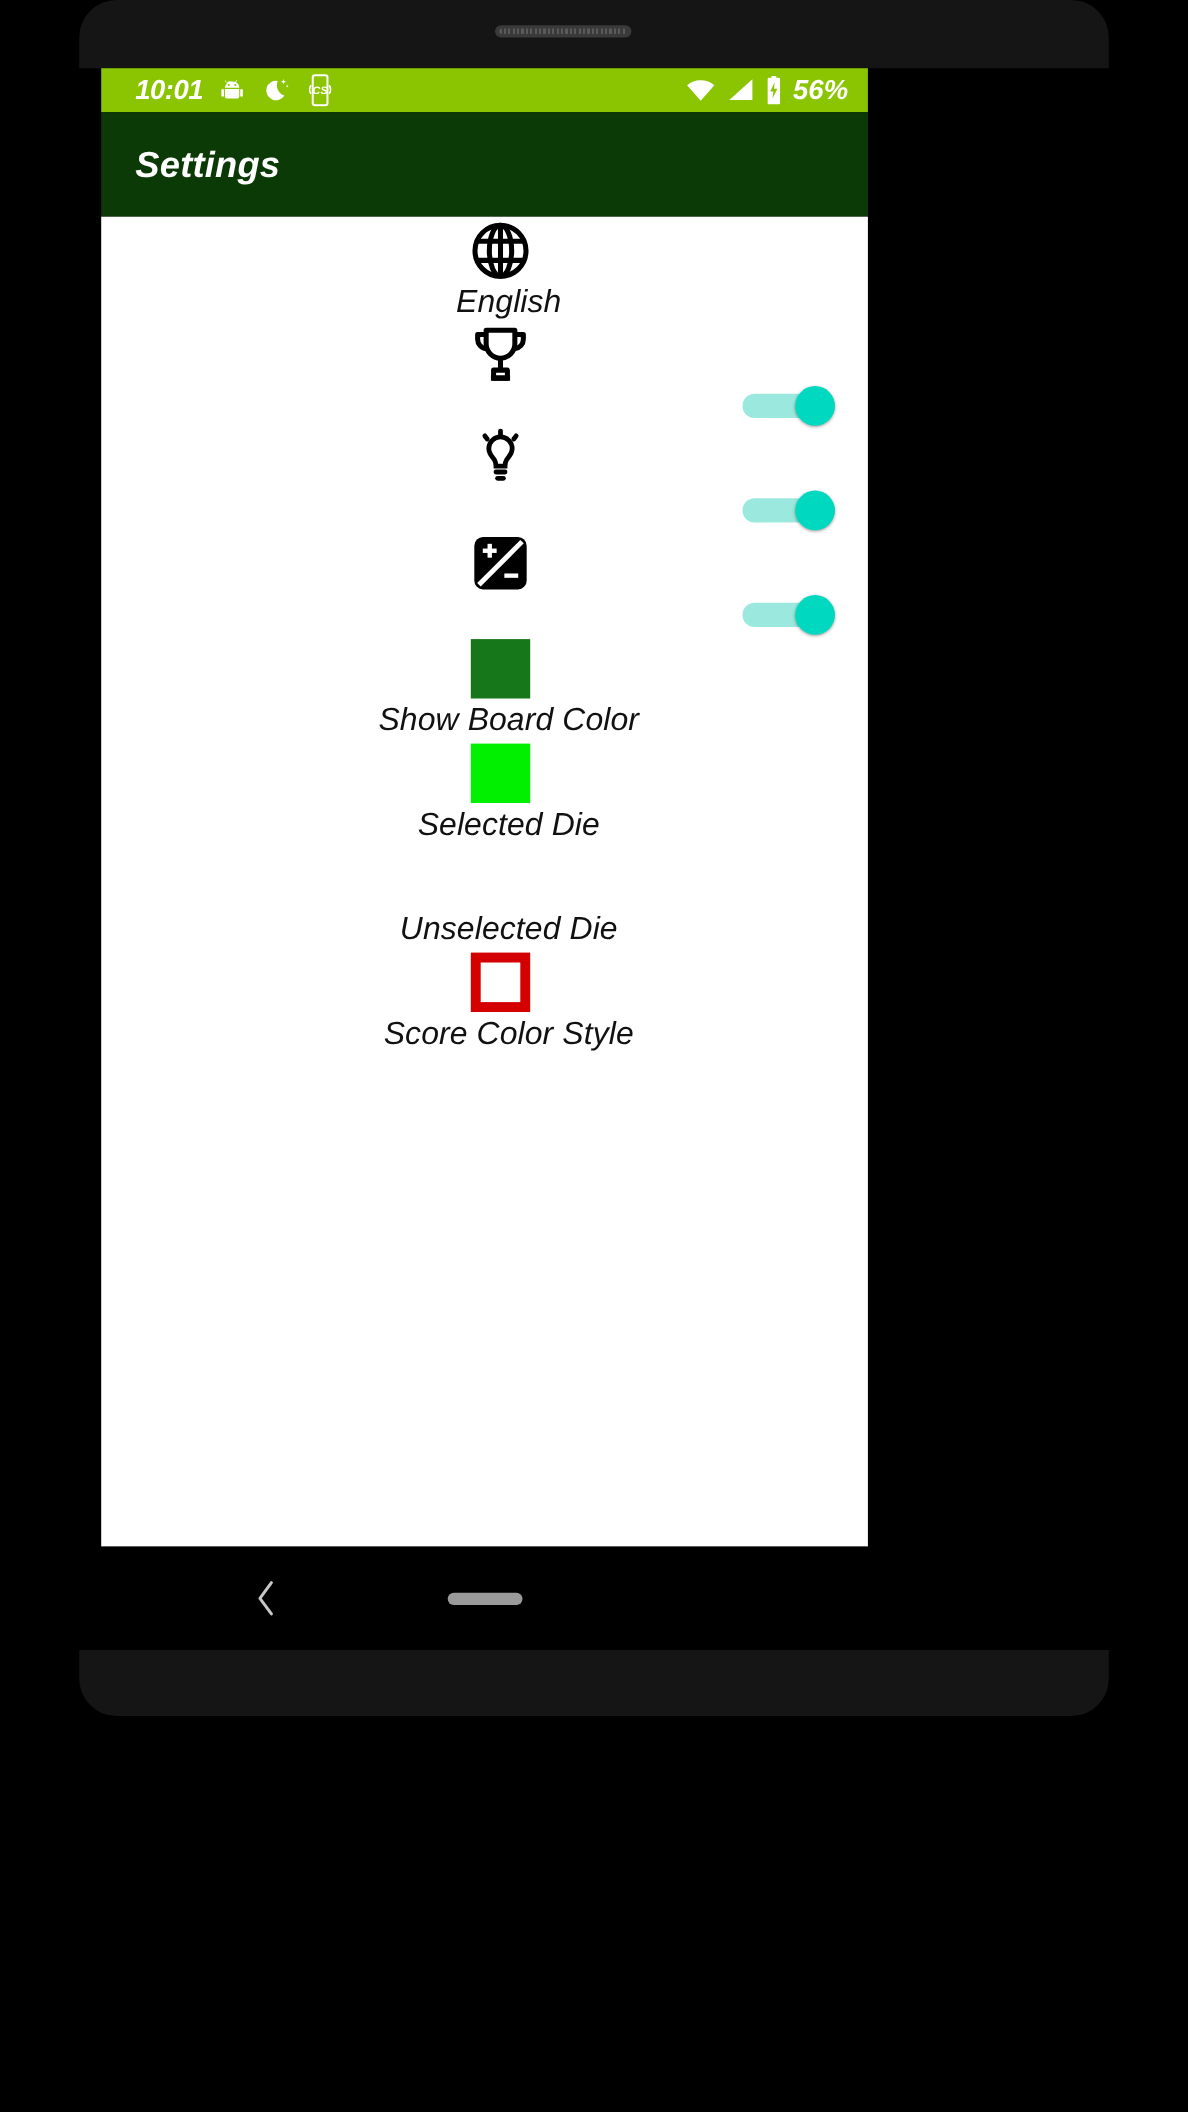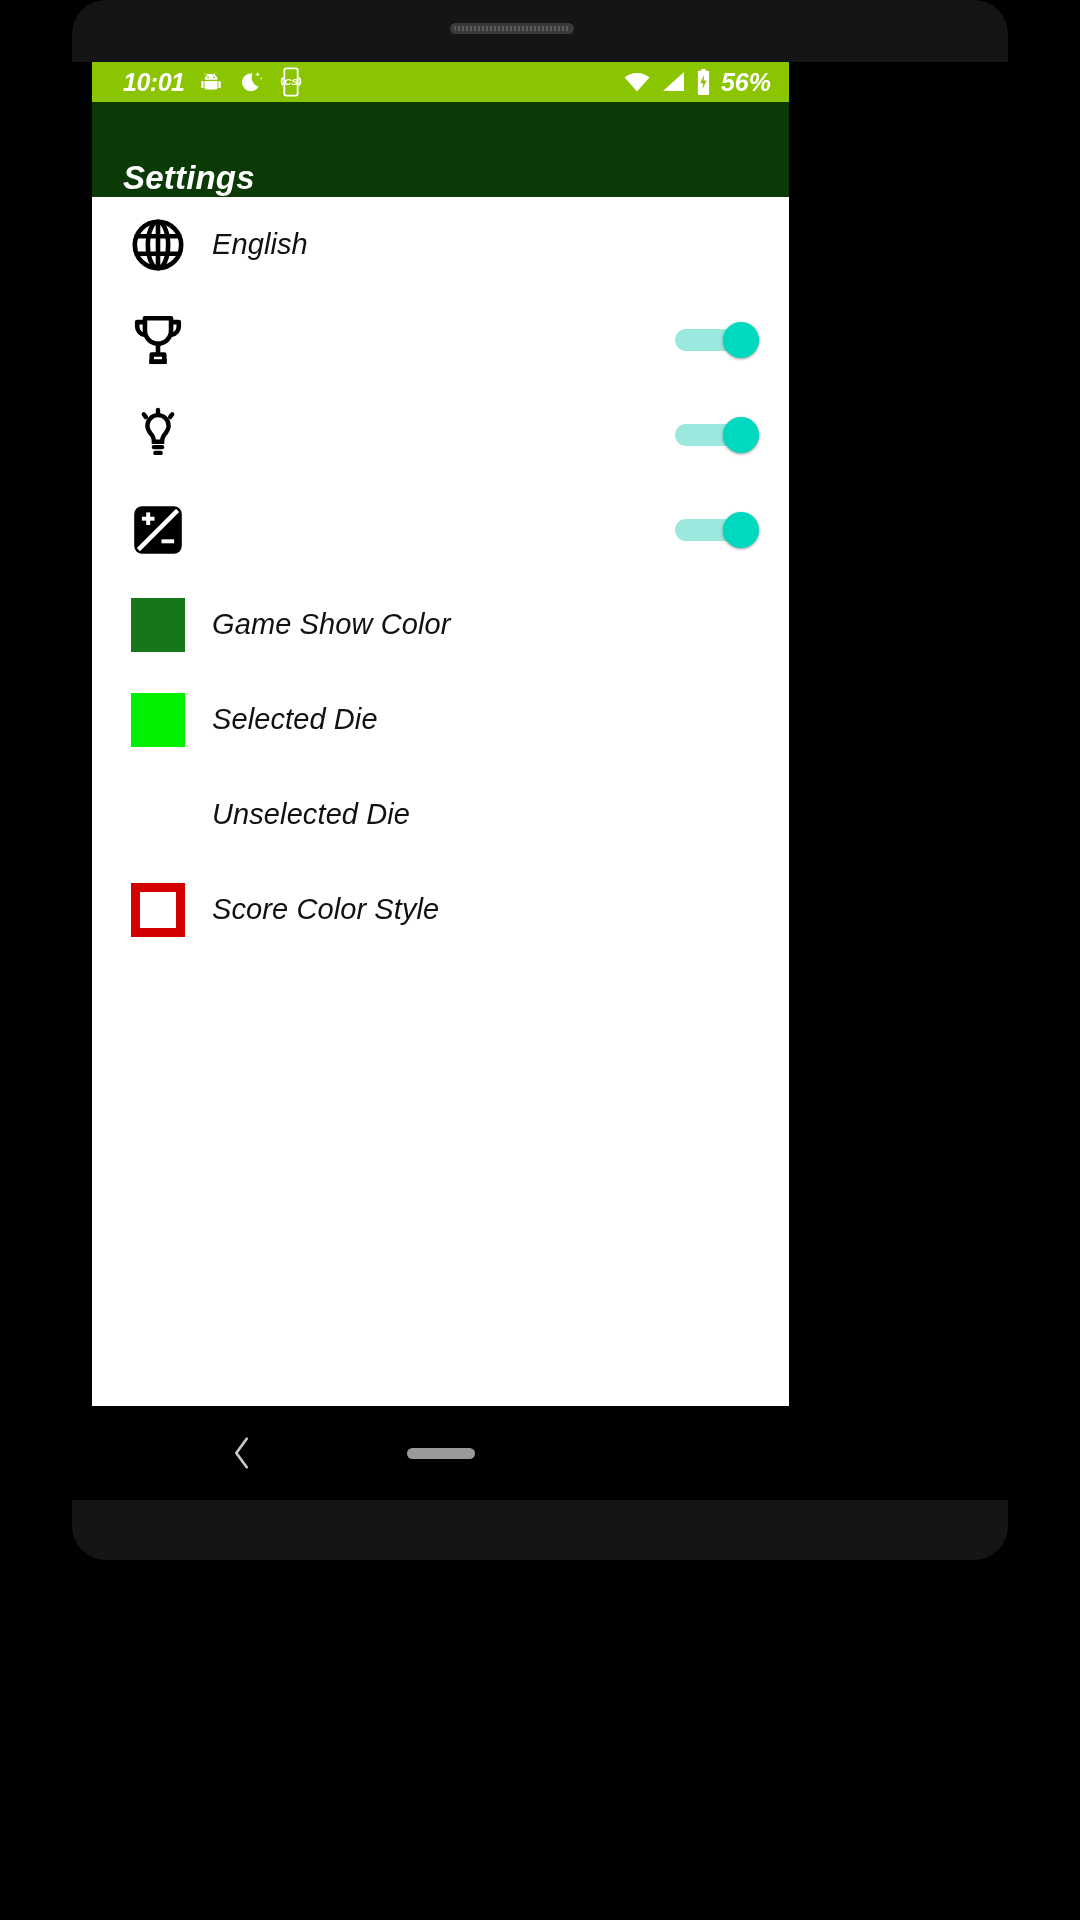--- a/index.html
+++ b/index.html
@@ -33,33 +33,33 @@
     background:#8BC400; display:flex; align-items:center; color:#fff;
   }
   .sb-left { display:flex; align-items:center; gap:14px; padding-left:31px; }
   .sb-clock { font-size:25px; font-weight:700; letter-spacing:-0.5px; line-height:1; }
   .sb-right { margin-left:auto; display:flex; align-items:center; gap:9px; padding-right:18px; }
   .sb-batt-text { font-size:25px; font-weight:700; line-height:1; }
 
   
   #appbar {
     position:absolute; left:92px; top:102px; width:697px; height:95px;
-    background:#0B3A07; display:flex; align-items:flex-end;
+    background:#0B3A07; display:flex; align-items:center;
   }
   #appbar .title {
     color:#fff; font-size:33px; font-weight:700; padding-left:31px; letter-spacing:0.2px;
   }
 
   
   #content {
     position:absolute; left:92px; top:197px; width:697px; height:1209px;
     background:#fff; overflow:hidden;
   }
   .row {
-    position:relative; height:95px; display:flex; align-items:center; padding:0 0 0 28px;
+    position:relative; height:95px; display:flex; align-items:center; padding:0 0 0 28px;flex-direction:column;
   }
   .row-icon {
     width:76px; min-width:76px; height:76px; display:flex; align-items:center; justify-content:center;
   }
   .row-label {
     font-size:29px; color:#111; margin-left:16px; letter-spacing:0.1px; white-space:nowrap;
   }
   .row-ctl { margin-left:auto; padding-right:30px; display:flex; align-items:center; }
 
   
@@ -227,21 +227,21 @@
           <span class="track"></span>
           <span class="thumb"></span>
         </span>
       </span>
     </div>
 
     <div class="row">
       <span class="row-icon">
         <span class="swatch" style="background:#15761A"></span>
       </span>
-      <span class="row-label">Game Show Color</span>
+      <span class="row-label">Show Board Color</span>
       <span class="row-ctl"></span>
     </div>
 
     <div class="row">
       <span class="row-icon">
         <span class="swatch" style="background:#00F000"></span>
       </span>
       <span class="row-label">Selected Die</span>
       <span class="row-ctl"></span>
     </div>

